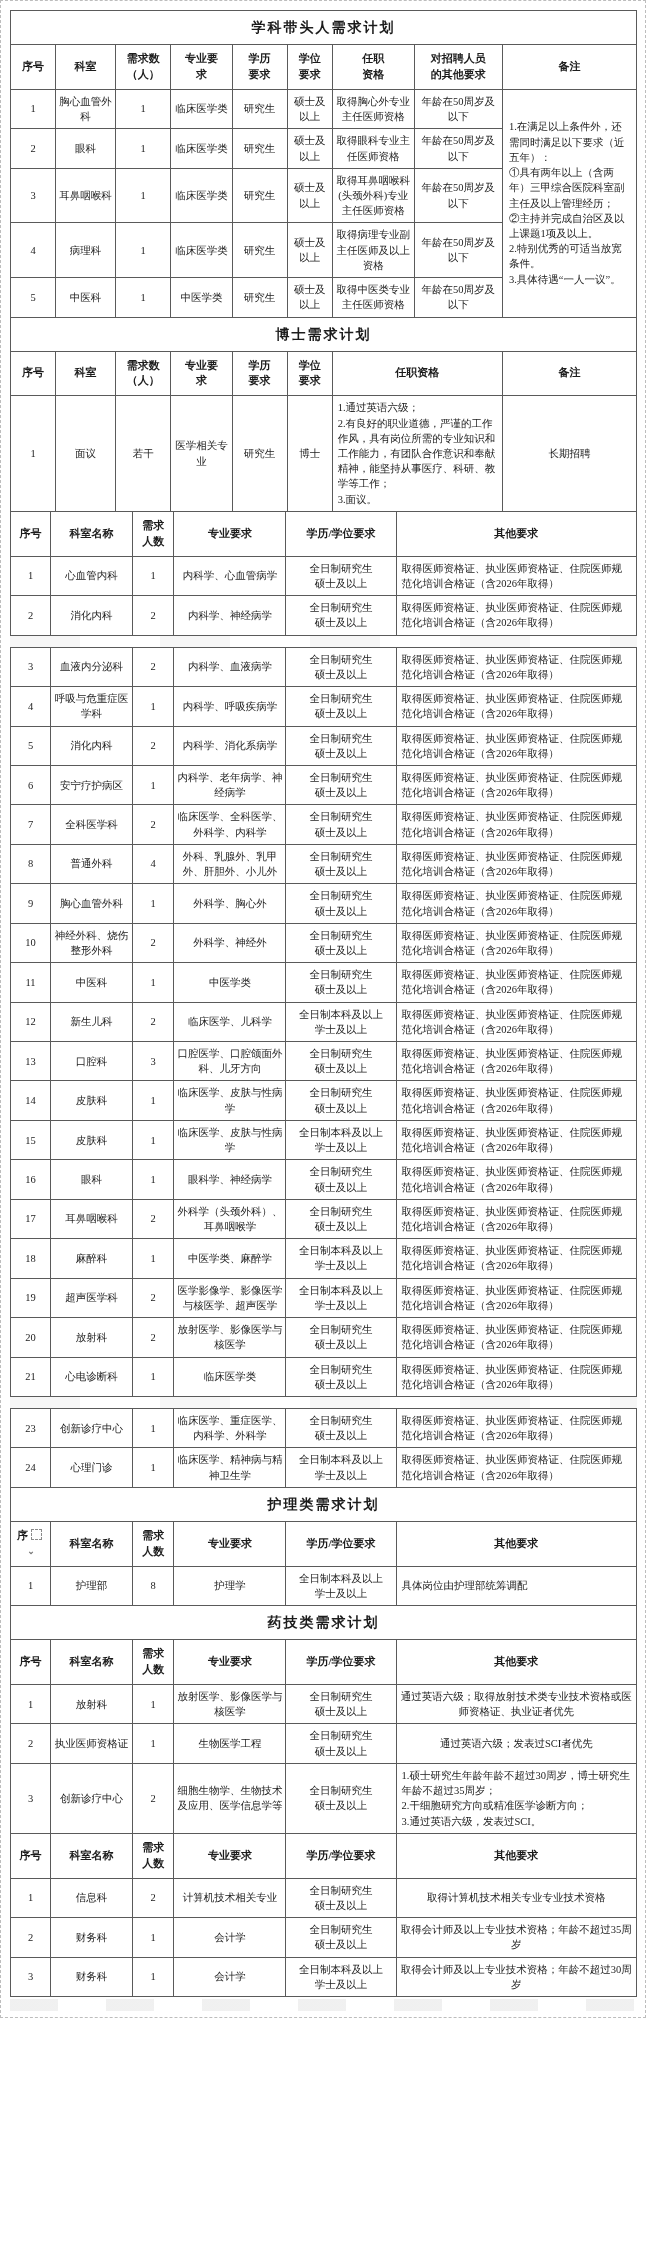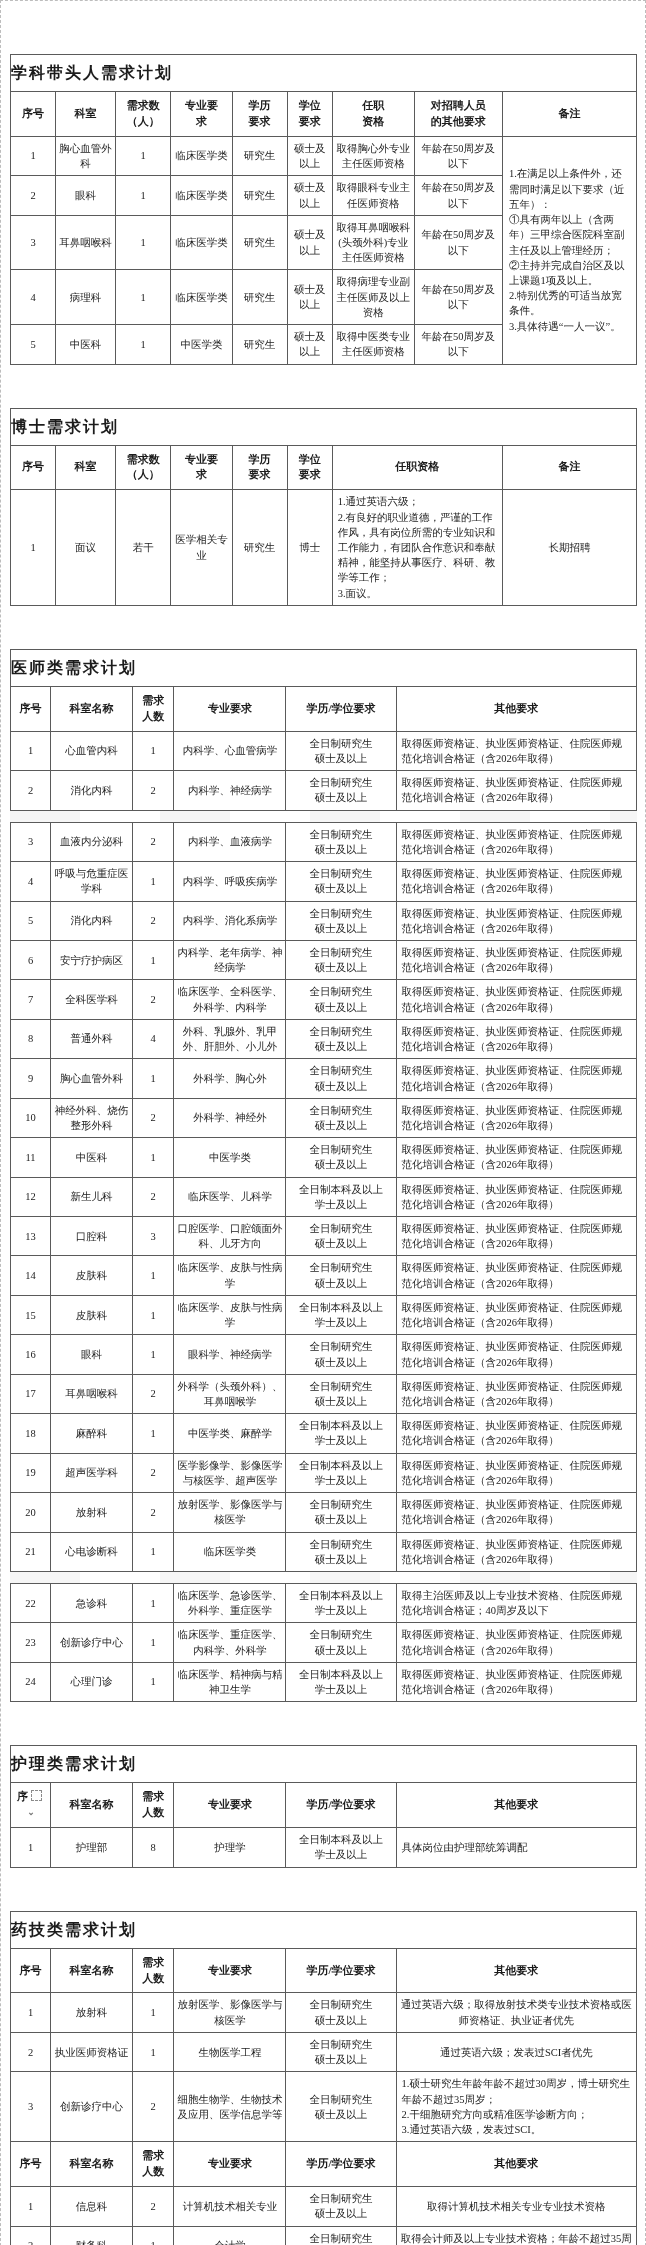--- a/index.html
+++ b/index.html
@@ -7,24 +7,23 @@
   .page{
     width:646px;box-sizing:border-box;
     padding:9px 8px 6px 9px;
     border:1px dashed #bdbdbd;
     background:#ffffff;
   }
   section{display:block;margin-top:-1px;}
   section:first-of-type{margin-top:0;}
   .sec-title{
     border:1px solid #5a5a5a;border-bottom:0;
-    text-align:left;font-weight:bold;
-    font-size:16px;letter-spacing:2px;
+    text-align:center;font-weight:bold;
+    font-size:14px;letter-spacing:2px;
     padding:8px 0 7px 0;
-    margin-top:44px;
   }
   table{
     border-collapse:collapse;width:100%;table-layout:fixed;
   }
   th,td{
     border:1px solid #5a5a5a;
     font-size:10.5px;line-height:1.45;
     padding:4px 3px;
     text-align:center;vertical-align:middle;
     white-space:pre-line;word-break:break-all;
@@ -192,21 +191,20 @@
               <td class="left">1.通过英语六级；
 2.有良好的职业道德，严谨的工作作风，具有岗位所需的专业知识和工作能力，有团队合作意识和奉献精神，能坚持从事医疗、科研、教学等工作；
 3.面议。</td>
               <td>长期招聘</td>
             </tr>
           </tbody>
         </table>
       </div>
   </section>
   <section>
-    <div class="sec-title">医师类需求计划</div>
     <div>
         <table>
           <colgroup>
             <col style="width: 6.4%;">
             <col style="width: 13.1%;">
             <col style="width: 6.6%;">
             <col style="width: 17.9%;">
             <col style="width: 17.6%;">
             <col style="width: 38.4%;">
           </colgroup>
@@ -431,29 +429,20 @@
           <colgroup>
             <col style="width: 6.4%;">
             <col style="width: 13.1%;">
             <col style="width: 6.6%;">
             <col style="width: 17.9%;">
             <col style="width: 17.6%;">
             <col style="width: 38.4%;">
           </colgroup>
           <tbody>
             <tr>
-              <td>22</td>
-              <td>急诊科</td>
-              <td>1</td>
-              <td>临床医学、急诊医学、外科学、重症医学</td>
-              <td>全日制本科及以上
-学士及以上</td>
-              <td class="left">取得主治医师及以上专业技术资格、住院医师规范化培训合格证；40周岁及以下</td>
-            </tr>
-            <tr>
               <td>23</td>
               <td>创新诊疗中心</td>
               <td>1</td>
               <td>临床医学、重症医学、内科学、外科学</td>
               <td>全日制研究生
 硕士及以上</td>
               <td class="left">取得医师资格证、执业医师资格证、住院医师规范化培训合格证（含2026年取得）</td>
             </tr>
             <tr>
               <td>24</td>

